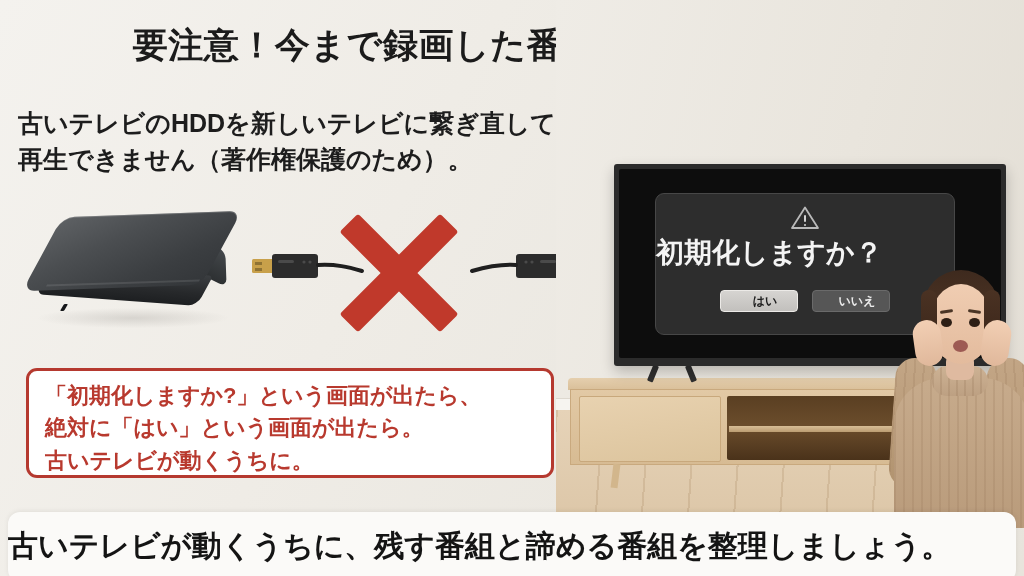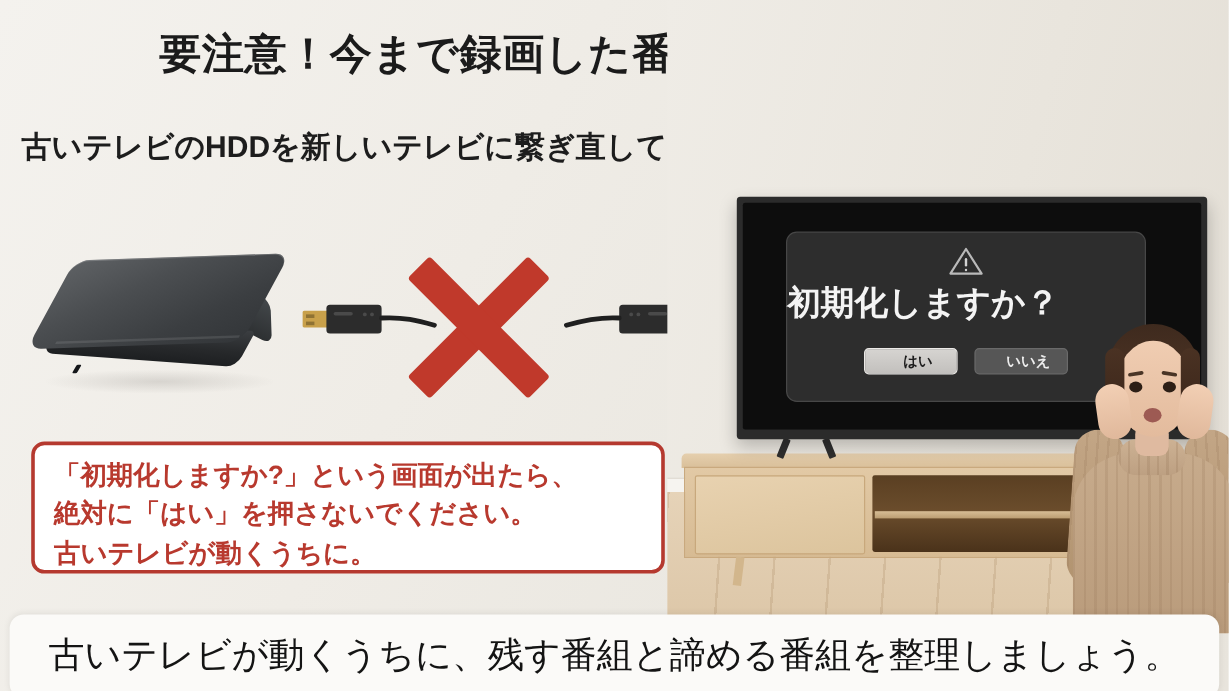--- a/index.html
+++ b/index.html
@@ -168,23 +168,22 @@
     height: 70px;
     background: #fbfaf8;
     border-radius: 12px;
     box-shadow: 0 -1px 5px rgba(0,0,0,0.07);
   }
   .bottom-bar .txt {
     position: absolute;
     left: 0;
     top: 14px;
     width: 1008px;
-    text-align: center;
     font-size: 30px;
-    font-weight: normal;
+    font-weight: bold;
     color: #141414;
     white-space: nowrap;
   }
 
   
   .scene {
     position: absolute;
     left: 556px;
     top: 0;
     width: 468px;
@@ -482,20 +481,21 @@
 </style>
 </head>
 <body>
 
 <div class="slide">
 
   <div class="title">要注意！今まで録画した番組（HDD）について</div>
 
   <div class="body-text">
     <div>古いテレビのHDDを新しいテレビに繋ぎ直しても、基本的には</div>
+    <div>再生できません（著作権保護のため）。</div>
   </div>
 
   <div class="hdd-wrap">
     <div class="hdd-shadow"></div>
     <div class="hdd-side"></div>
     <div class="hdd-front"></div>
     <div class="hdd-top"></div>
     <div class="hdd-seam"></div>
     <div class="hdd-led"></div>
   </div>
@@ -591,21 +591,21 @@
       <div class="w-eye r"></div>
       <div class="w-mouth"></div>
       <div class="w-hand l"></div>
       <div class="w-hand r"></div>
     </div>
   </div>
 
   <div class="warn-box">
     <div class="lines">
       <div>「初期化しますか?」という画面が出たら、</div>
-      <div>絶対に「はい」を押さないでください。</div>
+      <div>絶対に「はい」という画面が出たら。</div>
       <div>古いテレビが動くうちに。</div>
     </div>
   </div>
 
   <div class="bottom-bar">
     <div class="txt">古いテレビが動くうちに、残す番組と諦める番組を整理しましょう。</div>
   </div>
 
 </div>
 

